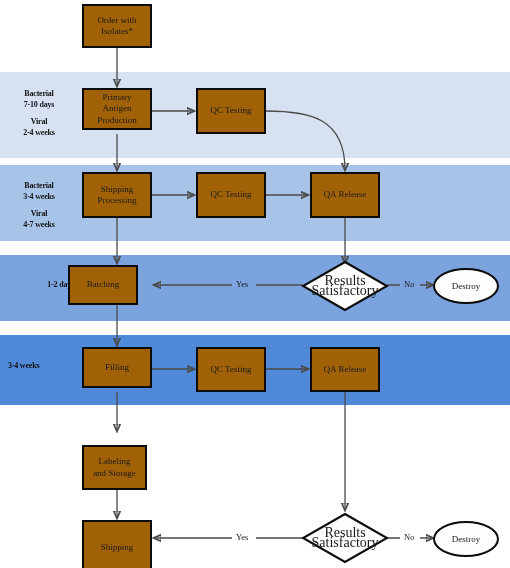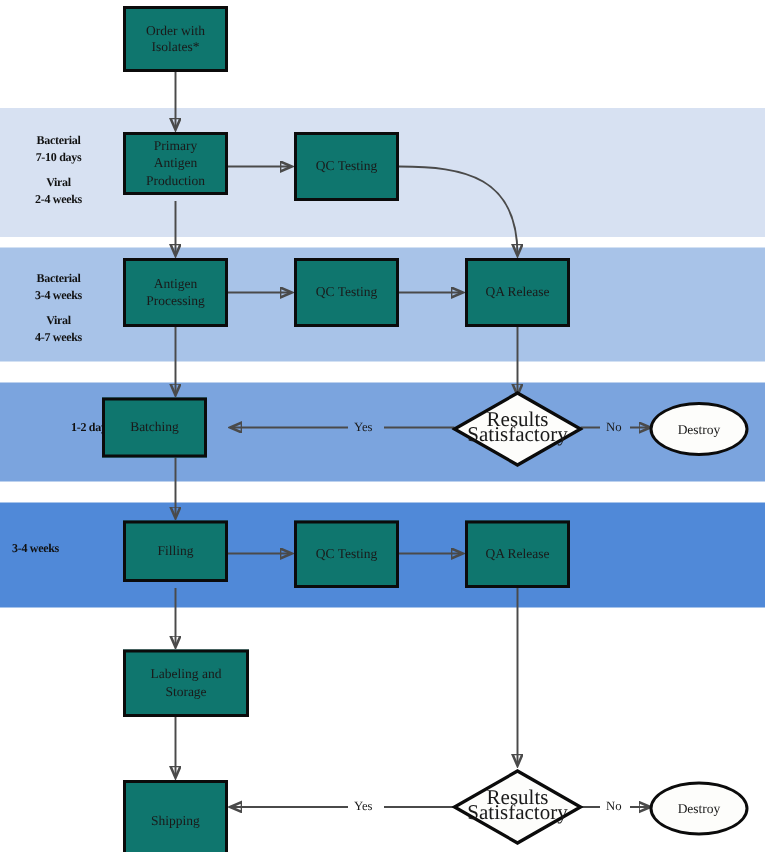--- a/index.html
+++ b/index.html
@@ -8,21 +8,21 @@
 
   .band{position:absolute;left:0;width:510px;}
   #band-1{top:72px;height:86px;background:#d7e1f2;}
   #band-2{top:165px;height:76px;background:#a8c3e8;}
   #band-3{top:255px;height:66px;background:#7ba4de;}
   #band-4{top:335px;height:70px;background:#5089d8;}
 
   .band-label{position:absolute;font-size:8px;font-weight:bold;color:#111;
      line-height:11px;text-align:center;width:66px;left:6px;letter-spacing:-0.2px;}
 
-  .node{position:absolute;background:#0f766e;border:2.2px solid #0b0b0b;
+  .node{position:absolute;background:#a16207;border:2.2px solid #0b0b0b;
      box-sizing:border-box;display:flex;align-items:center;justify-content:center;
      text-align:center;font-size:9px;color:#1a1a1a;line-height:11.5px;padding:1px 8px;}
 
   .diamond{position:absolute;}
   .diamond .dtext{position:absolute;left:0;top:0;width:100%;height:100%;
      display:flex;align-items:center;justify-content:center;text-align:center;
      font-size:14px;color:#1a1a1a;line-height:10.5px;}
 
   .ellipse{position:absolute;background:#fdfdfb;border:2.2px solid #0b0b0b;
      border-radius:50%;box-sizing:border-box;display:flex;align-items:center;
@@ -108,21 +108,21 @@
   <div class="band-label" style="top:279px;text-align:right;left:8px;">1-2 days</div>
 
   <div class="band-label" style="top:360px;text-align:left;left:8px;">3-4 weeks</div>
 
   <div class="node" style="left:82px;top:4px;width:70px;height:44px;">Order with Isolates*</div>
 
   <div class="node" style="left:82px;top:88px;width:70px;height:42px;">Primary Antigen Production</div>
 
   <div class="node" style="left:196px;top:88px;width:70px;height:46px;">QC Testing</div>
 
-  <div class="node" style="left:82px;top:172px;width:70px;height:46px;">Antigen Processing</div>
+  <div class="node" style="left:82px;top:172px;width:70px;height:46px;">Shipping Processing</div>
 
   <div class="node" style="left:196px;top:172px;width:70px;height:46px;">QC Testing</div>
 
   <div class="node" style="left:310px;top:172px;width:70px;height:46px;">QA Release</div>
 
   <div class="node" style="left:68px;top:265px;width:70px;height:40px;">Batching</div>
 
   <div class="diamond" style="left:301px;top:260px;width:88px;height:52px;">
     <svg width="88" height="52" viewBox="0 0 88 52" xmlns="http://www.w3.org/2000/svg">
       <polygon points="44,2 86,26 44,50 2,26" fill="#fdfdfb" stroke="#0b0b0b" stroke-width="2.2"></polygon>
@@ -131,21 +131,21 @@
   </div>
 
   <div class="ellipse" style="left:433px;top:268px;width:66px;height:36px;">Destroy</div>
 
   <div class="node" style="left:82px;top:347px;width:70px;height:41px;">Filling</div>
 
   <div class="node" style="left:196px;top:347px;width:70px;height:45px;">QC Testing</div>
 
   <div class="node" style="left:310px;top:347px;width:70px;height:45px;">QA Release</div>
 
-  <div class="node" style="left:82px;top:433px;width:84px;height:45px;text-align:center;">Labeling and Storage</div>
+  <div class="node" style="left:82px;top:445px;width:65px;height:45px;text-align:center;">Labeling and Storage</div>
 
   <div class="node" style="left:82px;top:520px;width:70px;height:56px;">Shipping</div>
 
   <div class="diamond" style="left:301px;top:512px;width:88px;height:52px;">
     <svg width="88" height="52" viewBox="0 0 88 52" xmlns="http://www.w3.org/2000/svg">
       <polygon points="44,2 86,26 44,50 2,26" fill="#fdfdfb" stroke="#0b0b0b" stroke-width="2.2"></polygon>
     </svg>
     <div class="dtext">Results Satisfactory</div>
   </div>
 

